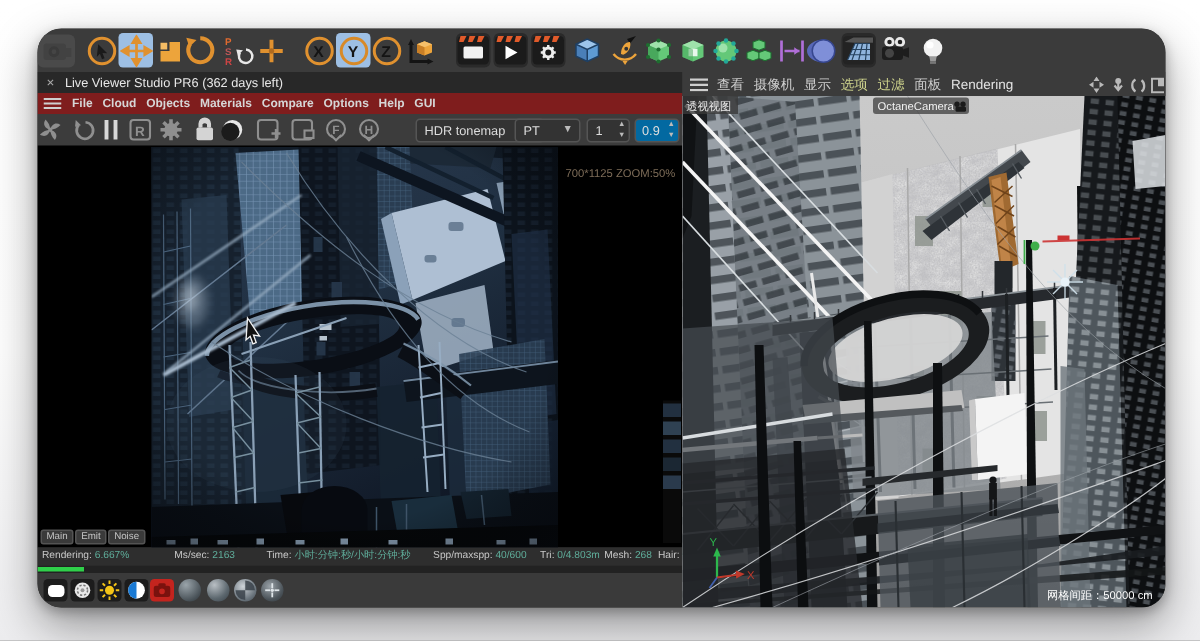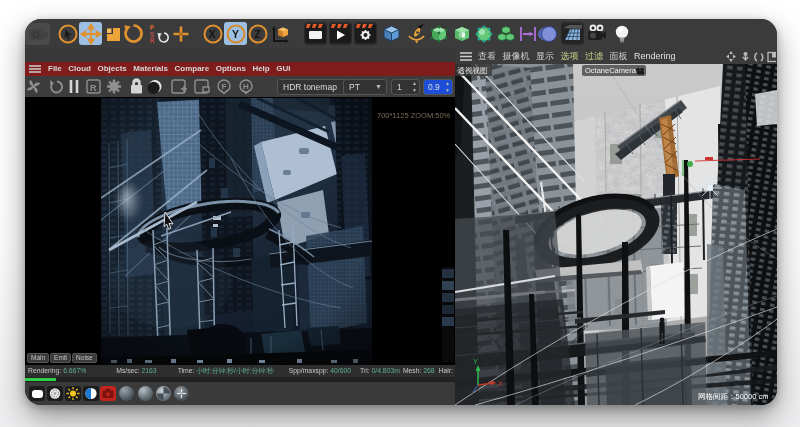--- a/index.html
+++ b/index.html
@@ -261,20 +261,21 @@
     <div class="ic" style="left:585px">
         <svg width="22" height="22">
           <circle cx="11" cy="9" r="6.2" fill="#f2f2f2"></circle>
           <circle cx="9" cy="7" r="2.4" fill="#fff"></circle>
           <path d="M8.5 14.5 L13.5 14.5 L12.8 18 L9.2 18 Z" fill="#9a9a9a"></path>
           <rect x="9" y="18" width="4" height="1.6" fill="#777"></rect>
         </svg>
       </div>
   </div>
   <div id="lw">
+    <div id="lw-title"><span style="margin-left:6px;color:#aaa">×</span><span style="margin-left:7px;font-size:8.5px">Live Viewer Studio PR6 (362 days left)</span></div>
     <div id="lw-menu"><svg width="12" height="8" style="margin:3px 0 0 4px;vertical-align:top">
           <g stroke="#cfcfcf" stroke-width="1.4">
             <line x1="0" y1="1" x2="12" y2="1"></line>
             <line x1="0" y1="4" x2="12" y2="4"></line>
             <line x1="0" y1="7" x2="12" y2="7"></line>
           </g>
         </svg><span class="mi" style="margin-left:7px">File</span><span class="mi">Cloud</span><span class="mi">Objects</span><span class="mi">Materials</span><span class="mi">Compare</span><span class="mi">Options</span><span class="mi">Help</span><span class="mi">GUI</span></div>
     <div id="lw-tools">
       <svg width="430" height="21">
         <g stroke="#8f8f8f" fill="none" stroke-width="1.4">
@@ -332,21 +333,21 @@
             <text x="196.5" y="13" font-size="8" fill="#8f8f8f" stroke="none" font-weight="bold" font-family="Liberation Sans">F</text>
 
           <circle cx="221" cy="10" r="6"></circle>
             <path d="M217.5 14 L221 17.5 L224.5 14" stroke-width="1.4"></path>
             <text x="218" y="13" font-size="8" fill="#8f8f8f" stroke="none" font-weight="bold" font-family="Liberation Sans">H</text>
         </g>
       </svg>
       <div style="position:absolute;left:252px;top:2.5px;width:86px;height:16px;background:#333;border:1px solid #555;border-radius:3px;color:#ddd;font-size:8.5px;line-height:14px;padding-left:5px">HDR tonemap<span style="float:right;margin-right:4px;font-size:7px;color:#bbb">▼</span></div>
     <div style="position:absolute;left:318px;top:2.5px;width:44px;height:16px;background:#333;border:1px solid #555;border-radius:3px;color:#ddd;font-size:8.5px;line-height:14px;padding-left:5px">PT<span style="float:right;margin-right:4px;font-size:7px;color:#bbb">▼</span></div>
       <div style="position:absolute;left:366px;top:2.5px;width:29px;height:16px;background:#333;border:1px solid #555;border-radius:3px;color:#ddd;font-size:8.5px;line-height:14px;padding-left:5px">1<span style="float:right;margin-right:2px;font-size:5px;color:#bbb;line-height:7px">▲<br>▼</span></div>
-      <div style="position:absolute;left:398px;top:2.5px;width:30px;height:16px;background:#1d4ed8;border:1px solid #555;border-radius:3px;color:#ddd;font-size:8.5px;line-height:14px;padding-left:4px">0.9<span style="float:right;margin-right:2px;font-size:5px;color:#bbb;line-height:7px">▲<br>▼</span></div>
+      <div style="position:absolute;left:398px;top:2.5px;width:30px;height:16px;background:#0369a1;border:1px solid #555;border-radius:3px;color:#ddd;font-size:8.5px;line-height:14px;padding-left:4px">0.9<span style="float:right;margin-right:2px;font-size:5px;color:#bbb;line-height:7px">▲<br>▼</span></div>
       
     </div>
     <div id="lw-view">
       <svg width="271" height="268" viewBox="0 0 271 268" style="position:absolute;left:76px;top:1px">
         <defs>
           <linearGradient id="bbg" x1="0" y1="0" x2="0.5" y2="1">
               <stop offset="0" stop-color="#2b3b51"></stop>
               <stop offset="0.5" stop-color="#203042"></stop>
               <stop offset="1" stop-color="#101826"></stop>
             </linearGradient>

